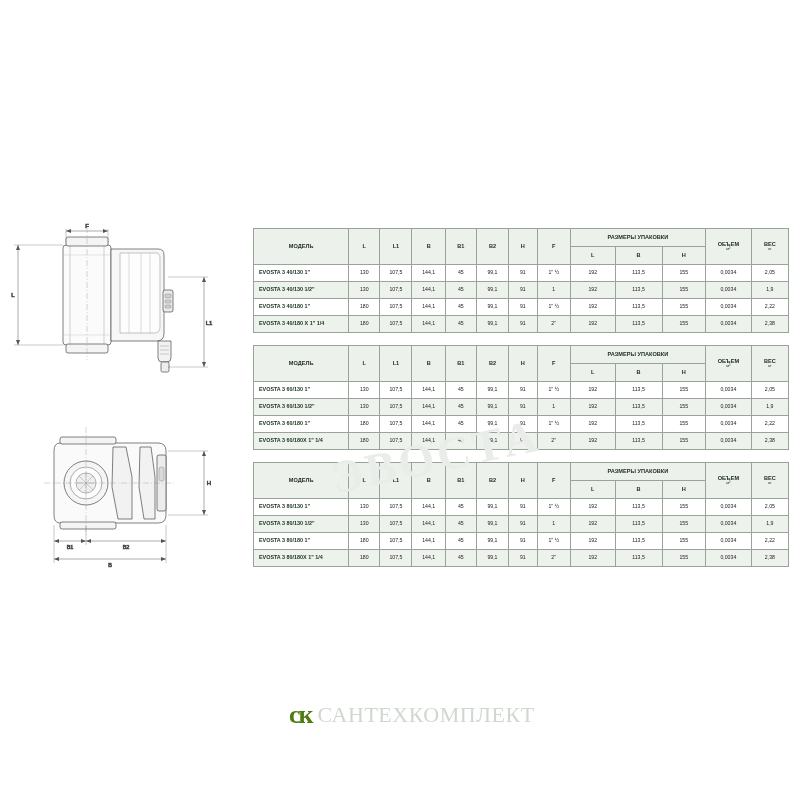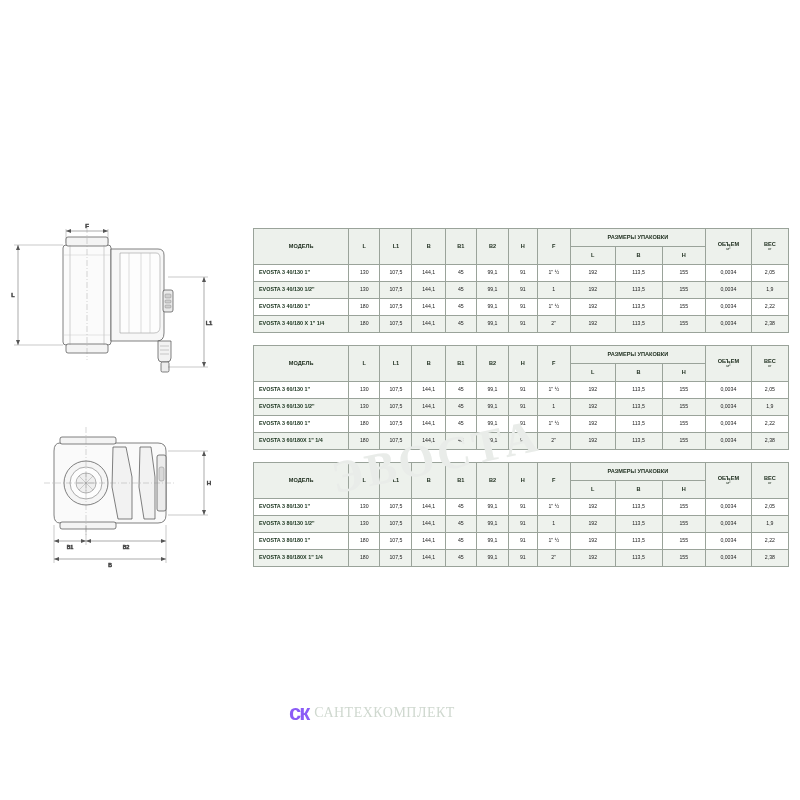--- a/index.html
+++ b/index.html
@@ -97,28 +97,28 @@
     position: absolute;
     left: 289px;
     top: 700px;
     display: flex;
     align-items: center;
     gap: 6px;
     pointer-events: none;
     user-select: none;
   }
   .wm-bottom .wm-logo {
-    font-size: 22px;
-    color: #8b5cf6;
-    font-family: Liberation Sans, sans-serif;
+    font-size: 26px;
+    color: #4d7c0f;
+    font-family: Liberation Serif, serif;
     font-weight: bold;
     letter-spacing: -2px;
   }
   .wm-bottom .wm-text {
-    font-size: 14px;
+    font-size: 22px;
     color: #cfd8cf;
     font-family: "Liberation Serif", serif;
     letter-spacing: 0.5px;
   }
 </style>
 </head>
 <body>
 
 <div class="page">
 

